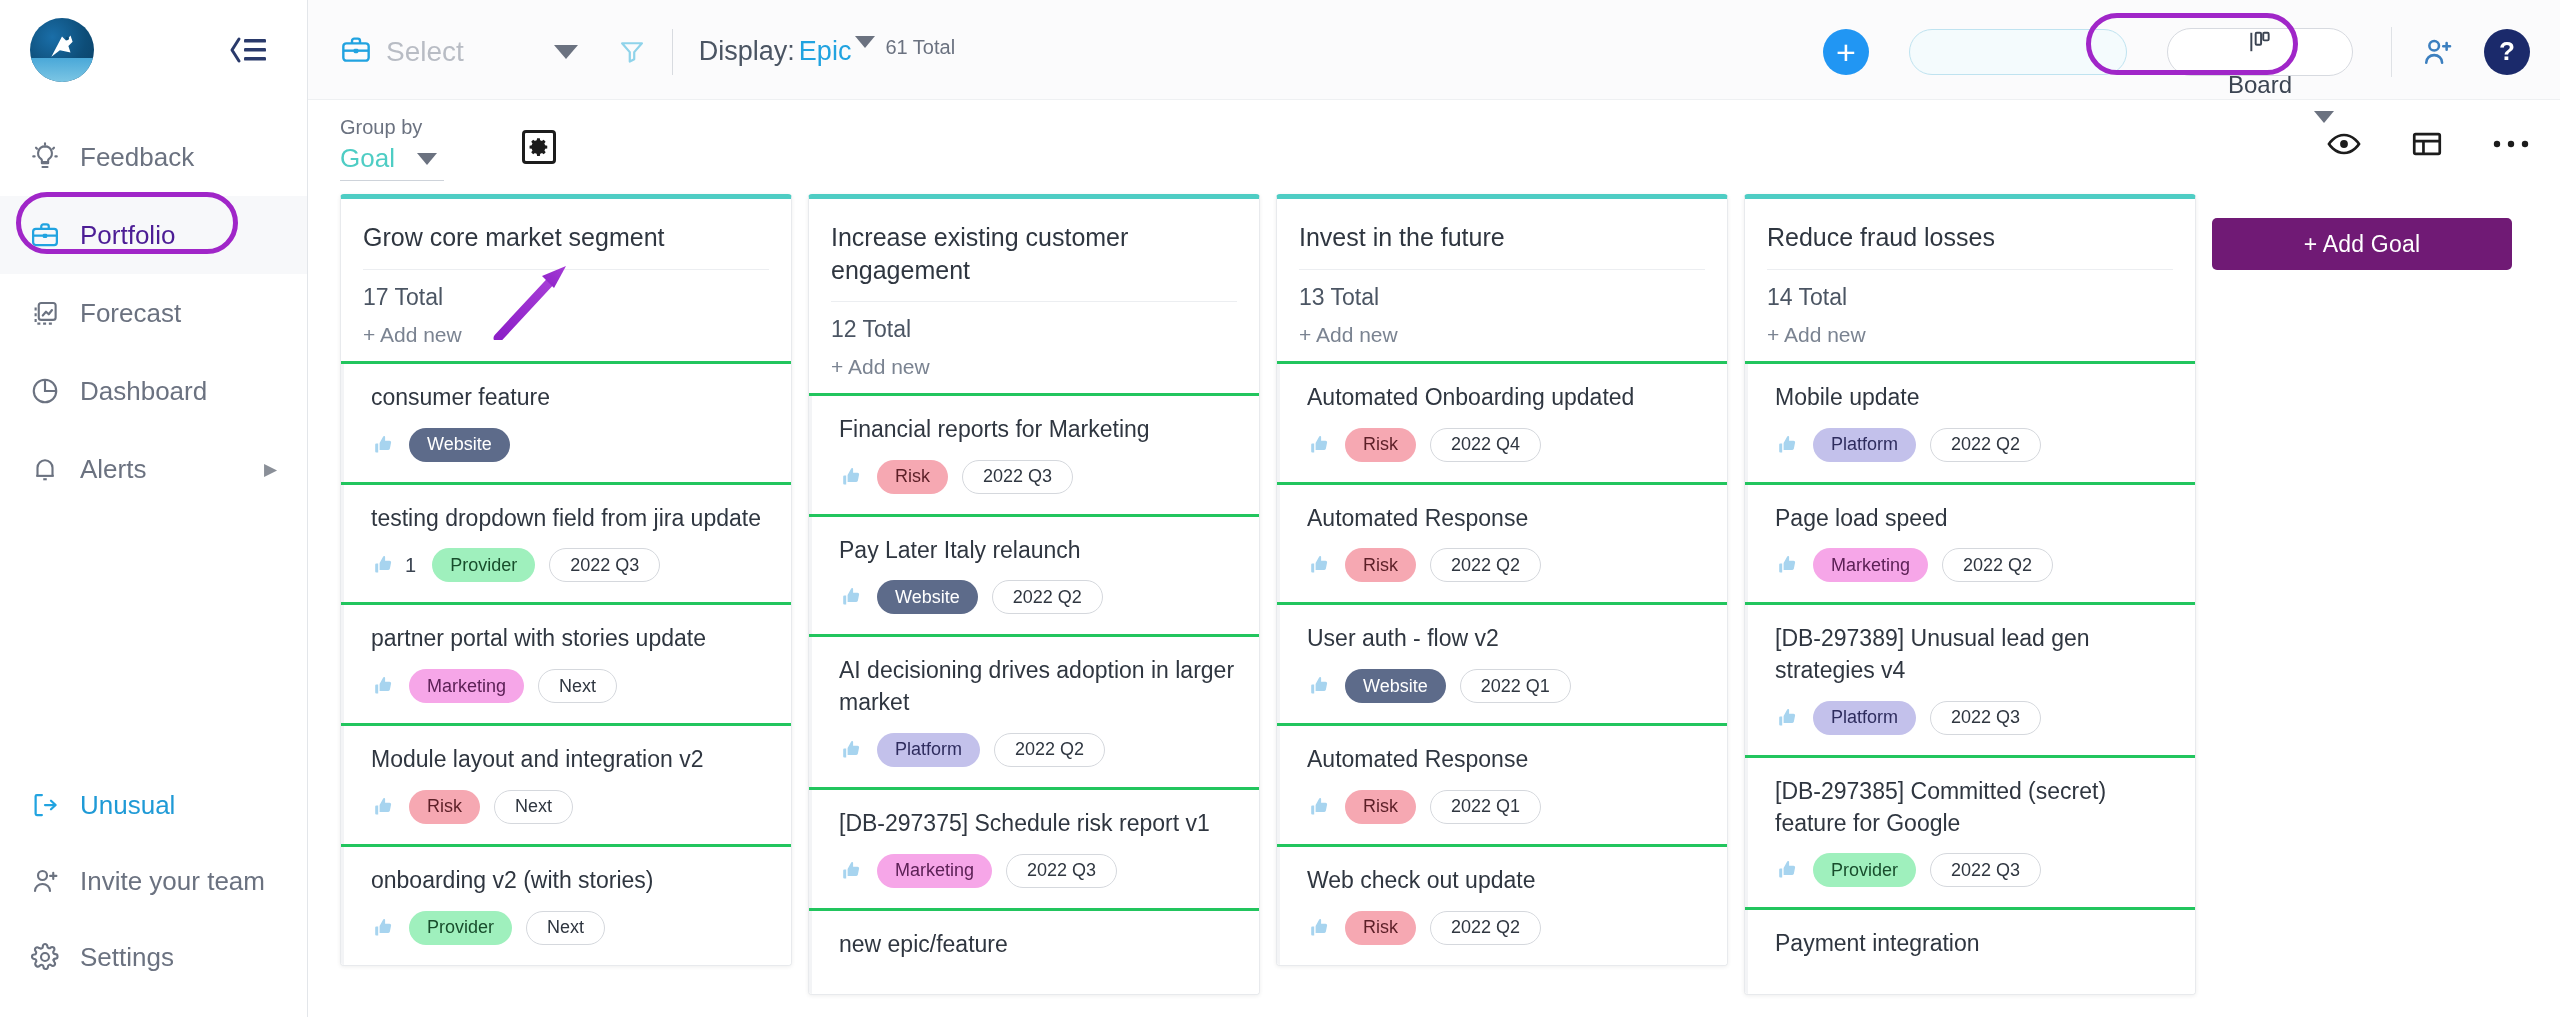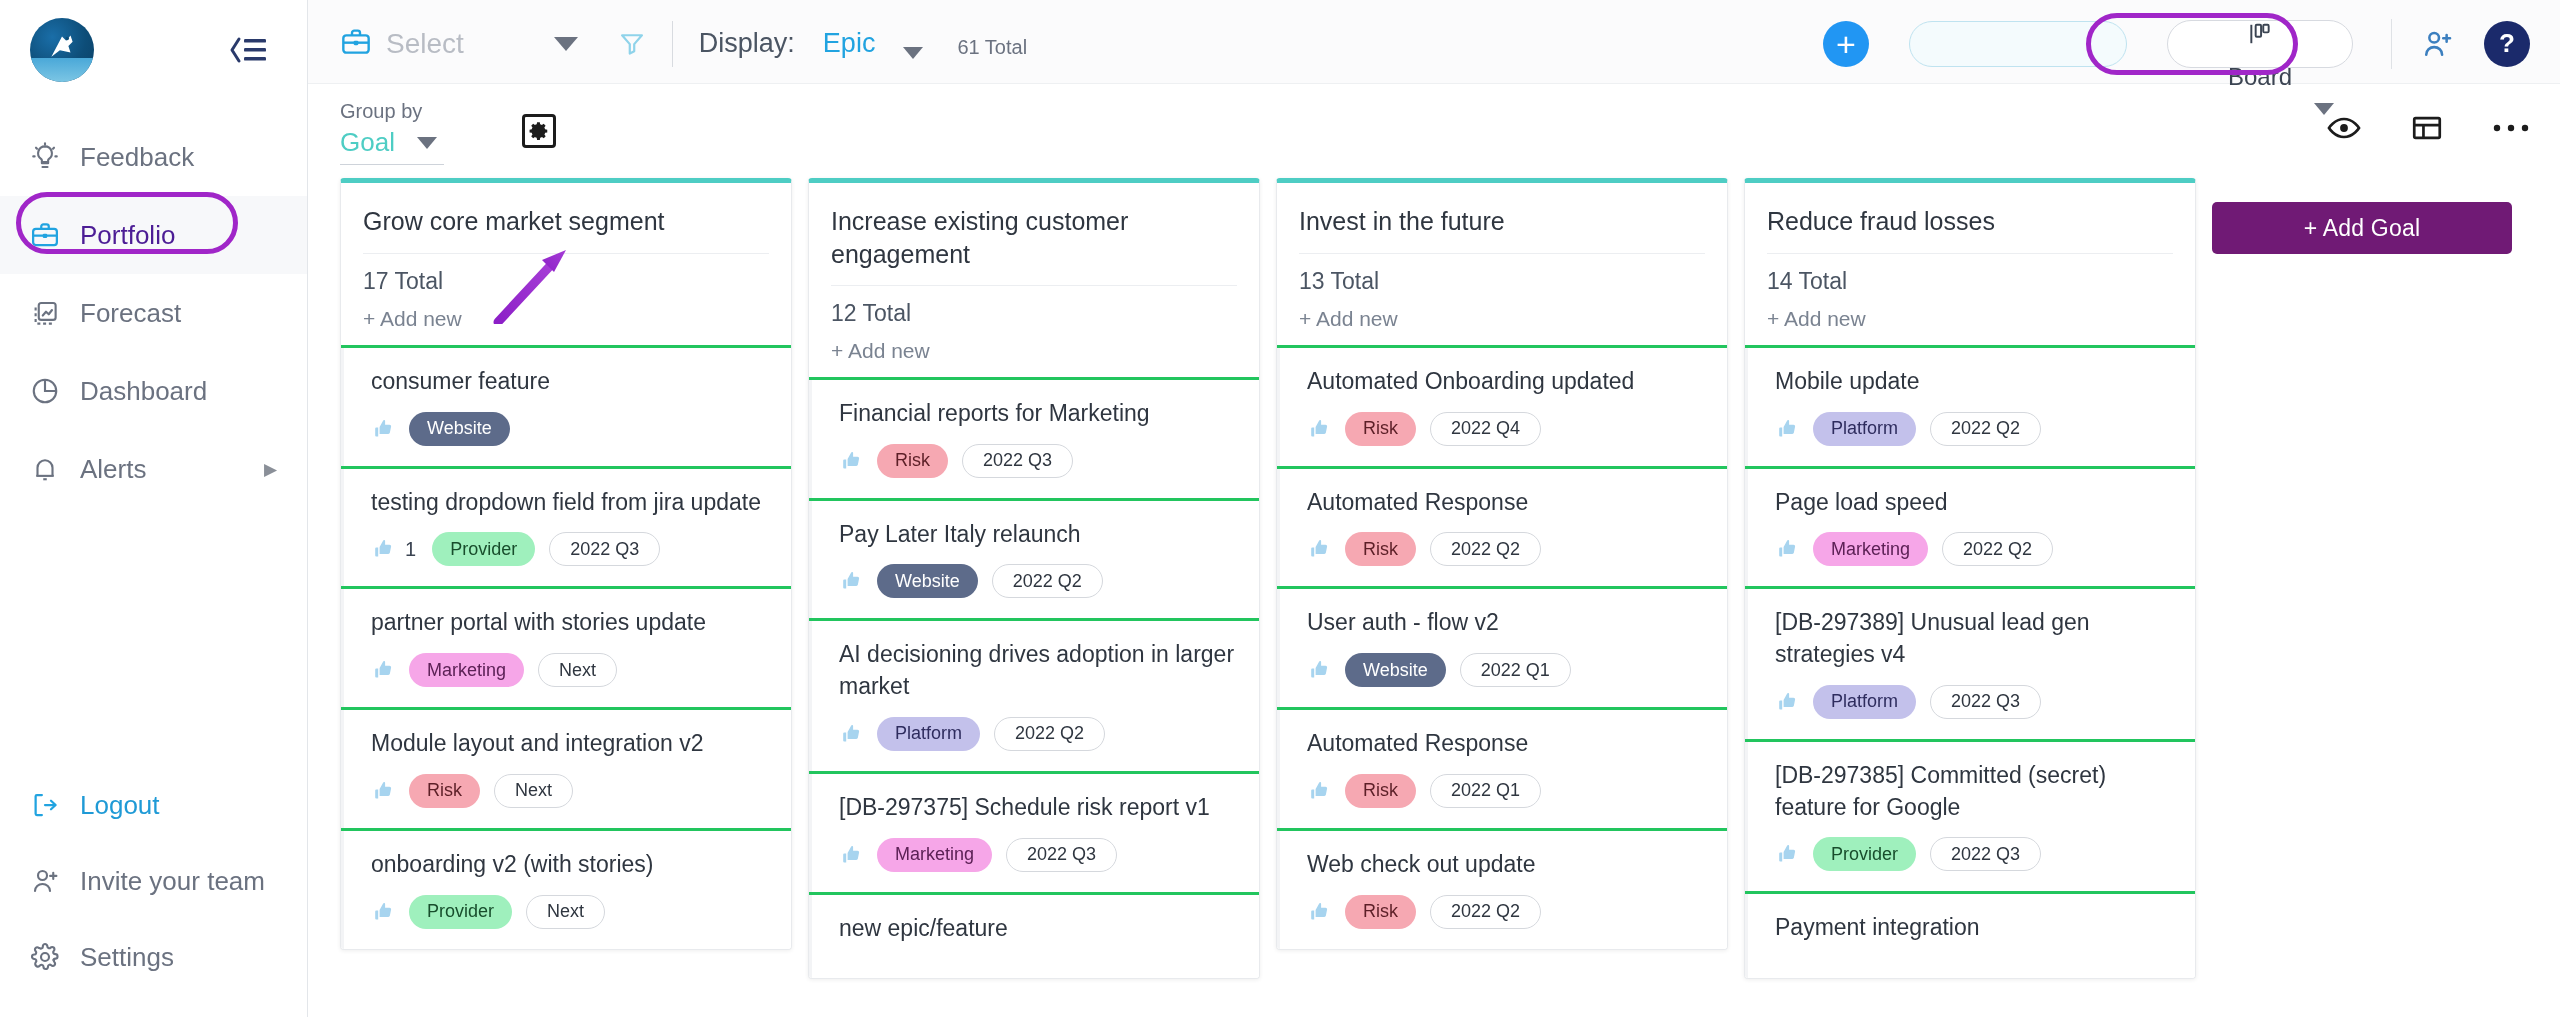--- a/index.html
+++ b/index.html
@@ -55,30 +55,30 @@
 
   .nav-bottom { margin-top: auto; padding-bottom: 22px; display: flex; flex-direction: column; }
   .nav-bottom .nav-item { height: 76px; }
   .nav-item.logout { color: #1f9ad6; }
   .nav-item.logout .label { color: #1f9ad6; }
 
   
   .main { flex: 1 1 auto; display: flex; flex-direction: column; min-width: 0; background: #ffffff; }
 
   .topbar {
-    height: 84px; display: flex; align-items: center;
+    height: 100px; display: flex; align-items: center;
     padding: 4px 30px 0 32px; background: #fbfbfc;
     border-bottom: 1px solid #eef0f2; gap: 0;
   }
   .select-group { display: flex; align-items: center; gap: 14px; }
   .select-label { font-size: 28px; color: #b8bcc4; }
   .caret { width: 0; height: 0; border-left: 12px solid transparent; border-right: 12px solid transparent; border-top: 14px solid #6b7280; cursor: pointer; }
   .caret.sm { border-left-width: 10px; border-right-width: 10px; border-top-width: 12px; }
   .sep { width: 1px; height: 46px; background: #d8dbe0; margin: 0 26px; }
-  .display-group { display: flex; align-items: flex-end; gap: 28px; }
+  .display-group { display: flex; align-items: flex-start; gap: 4px; }
   .display-text { font-size: 27px; color: #4b5563; }
   .display-value { font-size: 27px; color: #21a3e0; }
   .total-text { font-size: 20px; color: #6b7280; margin-left: 6px; }
 
   .topbar-right { margin-left: auto; display: flex; align-items: center; gap: 0; }
   .plus-btn {
     width: 46px; height: 46px; border-radius: 50%; background: #2196f3;
     color: #fff; display: flex; align-items: center; justify-content: center;
     font-size: 34px; line-height: 1; cursor: pointer; font-weight: 300;
   }
@@ -255,21 +255,21 @@
 
     <div class="nav-bottom">
       <div class="nav-item logout">
         <span class="ico">
           <svg width="30" height="30" viewBox="0 0 24 24" fill="none" stroke="#21a3e0" stroke-width="1.8" stroke-linecap="round" stroke-linejoin="round">
             <path d="M9.5 4H5.5a1 1 0 0 0-1 1v14a1 1 0 0 0 1 1h4"></path>
             <path d="M12 12h8"></path>
             <path d="M16.8 8.6 20.5 12l-3.7 3.4"></path>
           </svg>
         </span>
-        <span class="label">Logout</span>
+        <span class="label">Unusual</span>
       </div>
 
       <div class="nav-item">
         <span class="ico">
           <svg width="30" height="30" viewBox="0 0 24 24" fill="none" stroke="#6b7280" stroke-width="1.7" stroke-linecap="round">
             <circle cx="10" cy="7.6" r="3.6"></circle>
             <path d="M4 20c0-3.3 2.7-5.6 6-5.6s6 2.3 6 5.6"></path>
             <path d="M18.6 5.4v5M16.1 7.9h5"></path>
           </svg>
         </span>

